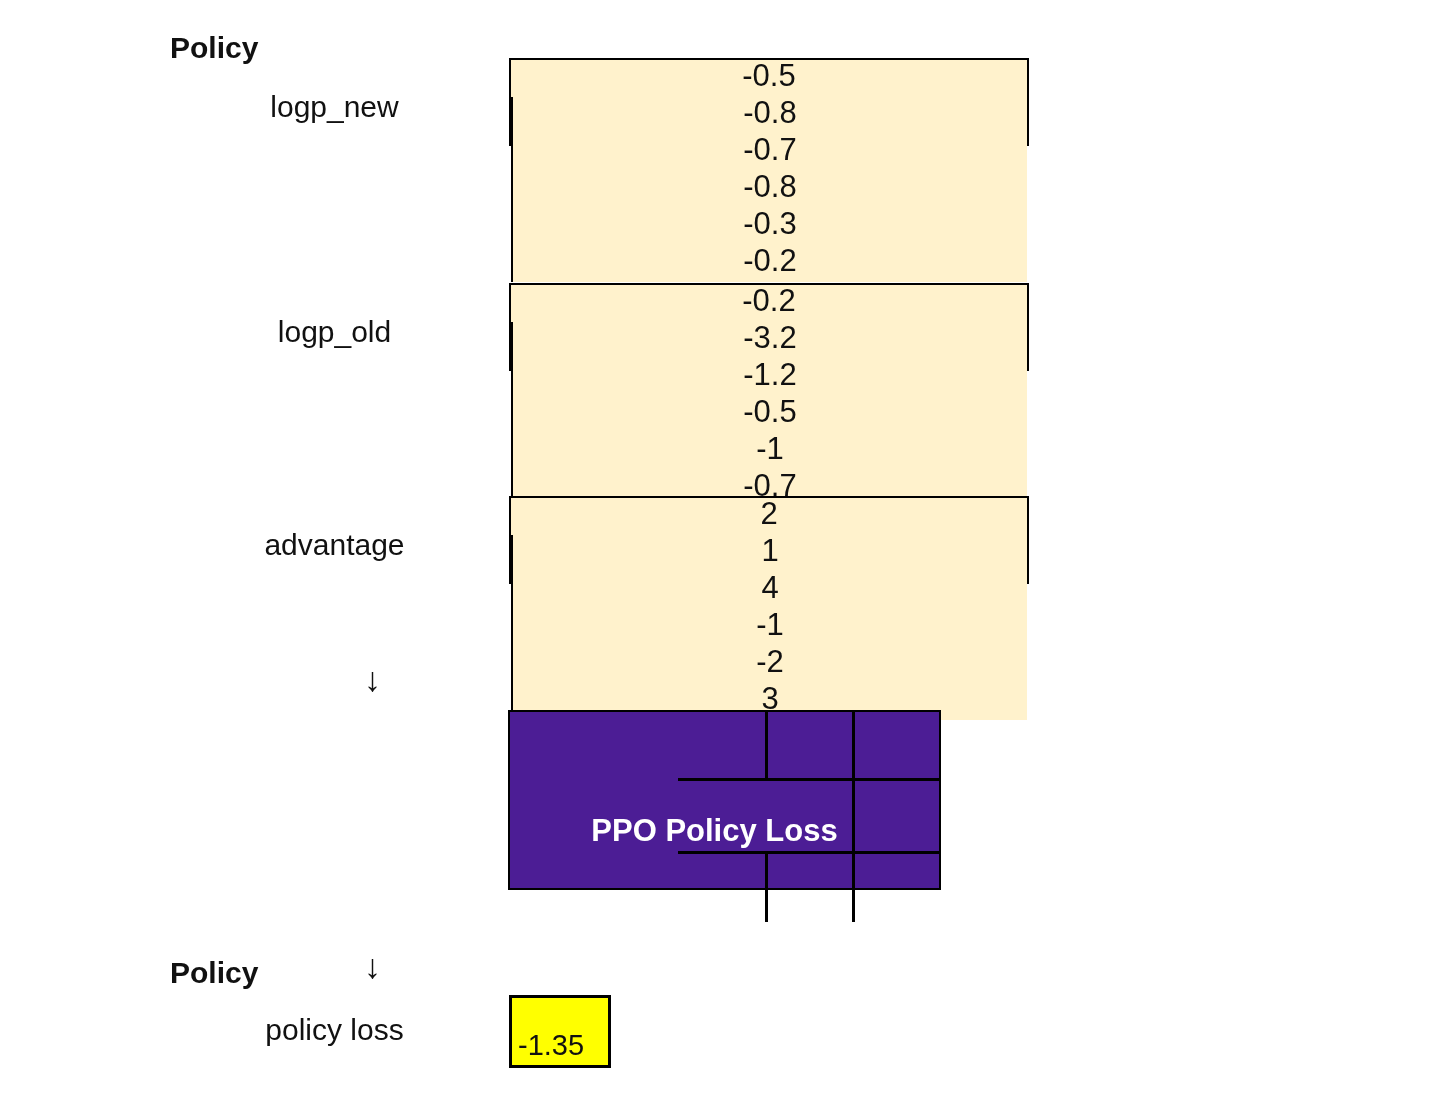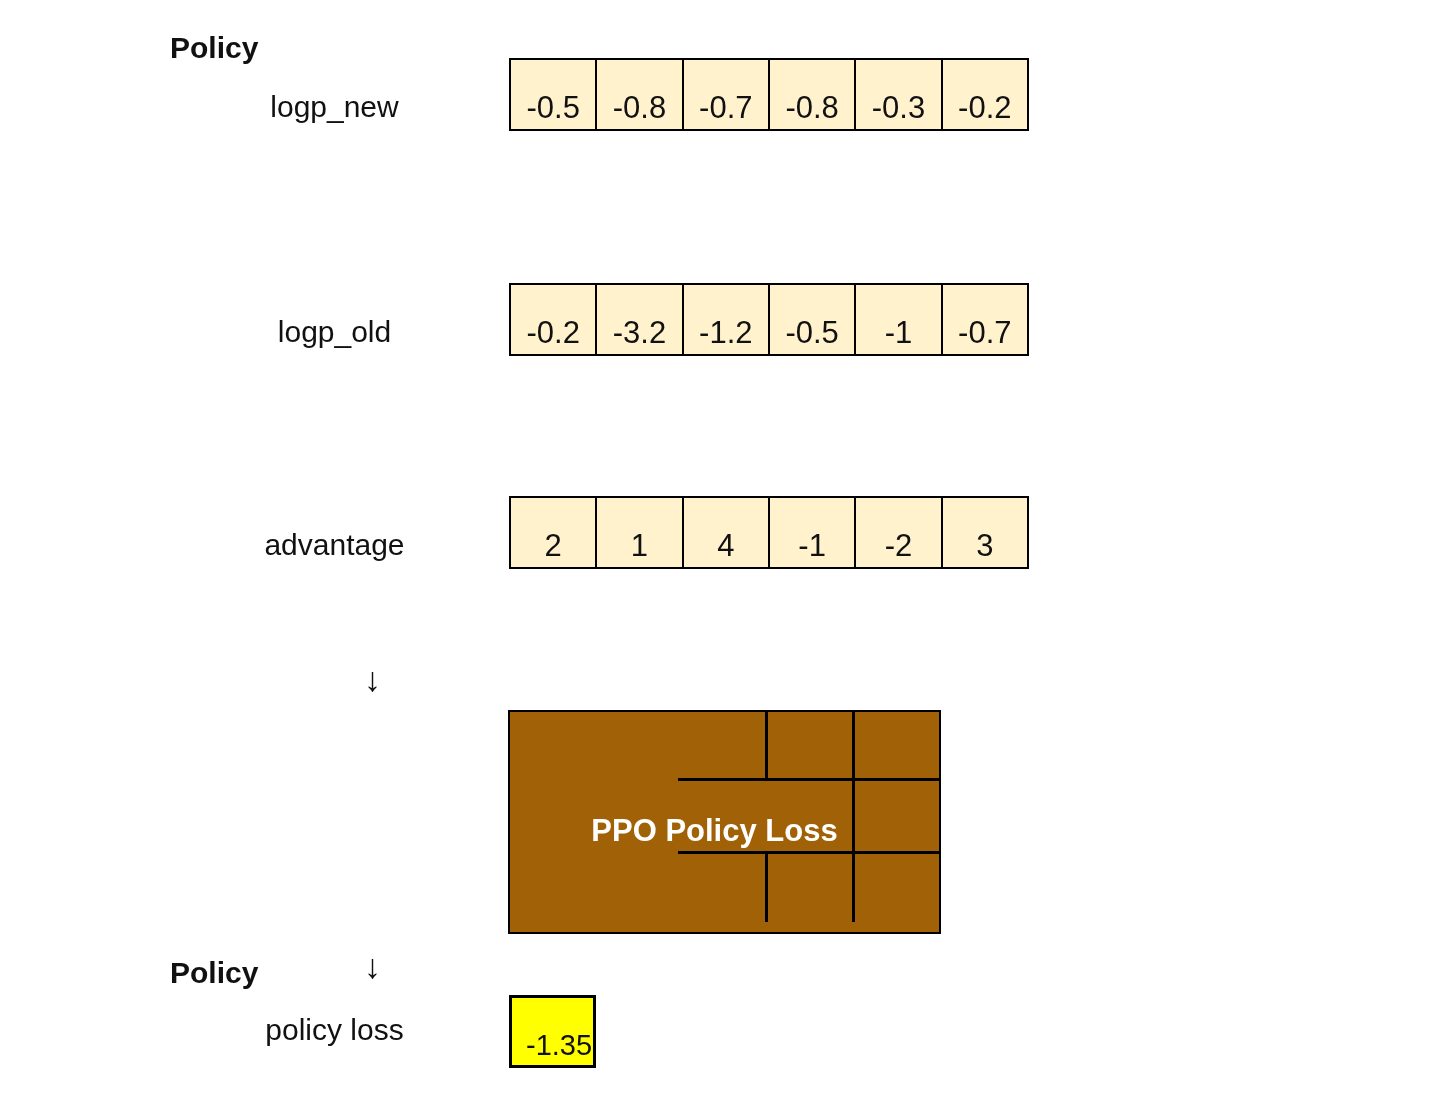--- a/index.html
+++ b/index.html
@@ -29,23 +29,24 @@
 
   .vlabel {
     width: 349px; height: 73px;
     display: flex; align-items: flex-end; justify-content: center;
     font-size: 30px; line-height: 1.0;
     padding-bottom: 9px; box-sizing: border-box;
     white-space: nowrap;
   }
   .cells {
     display: flex;
-    width: 520px; height: 73px;
+    width: 520px; height: 88px;
     border: 2px solid #000000;
     box-sizing: border-box;
+    flex-direction: column;
   }
   .cell {
     flex: 1;
     background: #FFF2CC;
     border-left: 2px solid #000000;
     display: flex; align-items: flex-end; justify-content: center;
     font-size: 31px; line-height: 1.0;
     padding-bottom: 6px; box-sizing: border-box;
   }
   .cell:first-child { border-left: none; }
@@ -55,22 +56,22 @@
     font-size: 34px;
     line-height: 1;
     color: #111111;
   }
   .arrow-1 { left: 364px; top: 662px; }
   .arrow-2 { left: 364px; top: 949px; }
 
   .ppo-box {
     position: absolute;
     left: 508px; top: 710px;
-    width: 433px; height: 224px;
-    background: #a16207;
+    width: 433px; height: 180px;
+    background: #4c1d95;
     border: 2px solid #000000;
     box-sizing: border-box;
   }
   .seg { position: absolute; background: #000000; }
   .seg-h1 { left: 168px; top: 66px;  width: 261px; height: 3px; }
   .seg-h2 { left: 168px; top: 139px; width: 261px; height: 3px; }
   .seg-v-full { left: 342px; top: 0;     width: 3px; height: 210px; }
   .seg-v-top  { left: 255px; top: 0;     width: 3px; height: 66px; }
   .seg-v-bot  { left: 255px; top: 142px; width: 3px; height: 68px; }
   .ppo-label {
@@ -79,27 +80,27 @@
     text-align: center;
     font-size: 31px; font-weight: 700;
     color: #FFFFFF;
     transform: translateX(-10px);
     white-space: nowrap;
   }
 
   .out-cell {
     position: absolute;
     left: 509px; top: 995px;
-    width: 87px; height: 73px;
+    width: 102px; height: 73px;
     background: #FFFF00;
     border: 3px solid #000000;
     box-sizing: border-box;
     display: flex; align-items: flex-end; justify-content: flex-start;
     font-size: 29px; line-height: 1.0;
-    padding: 0 0 5px 14px;
+    padding: 0 0 5px 6px;
   }
 </style>
 </head>
 <body>
 
 <div class="canvas">
 
   <div class="heading heading-input">Policy</div>
 
   <div class="vrow vrow-1">

